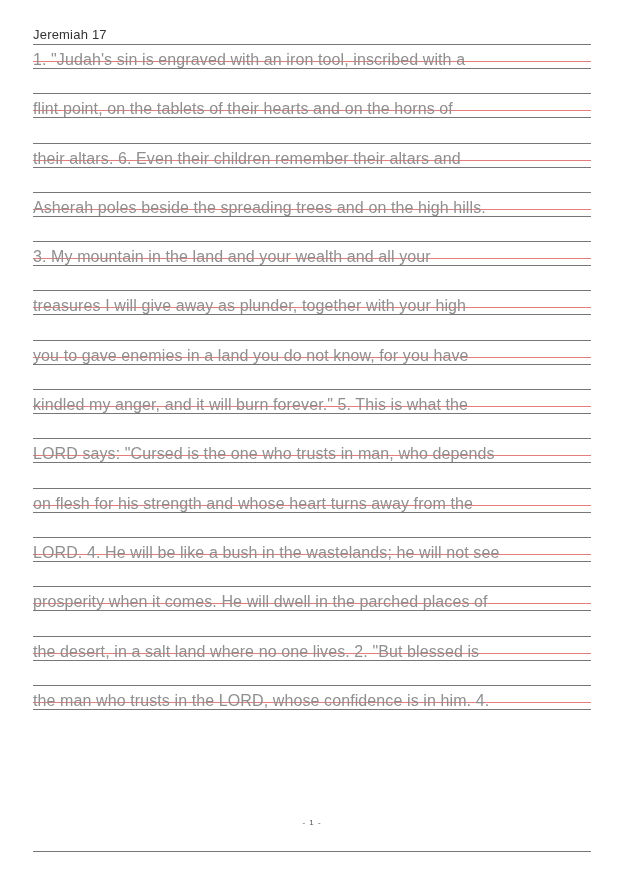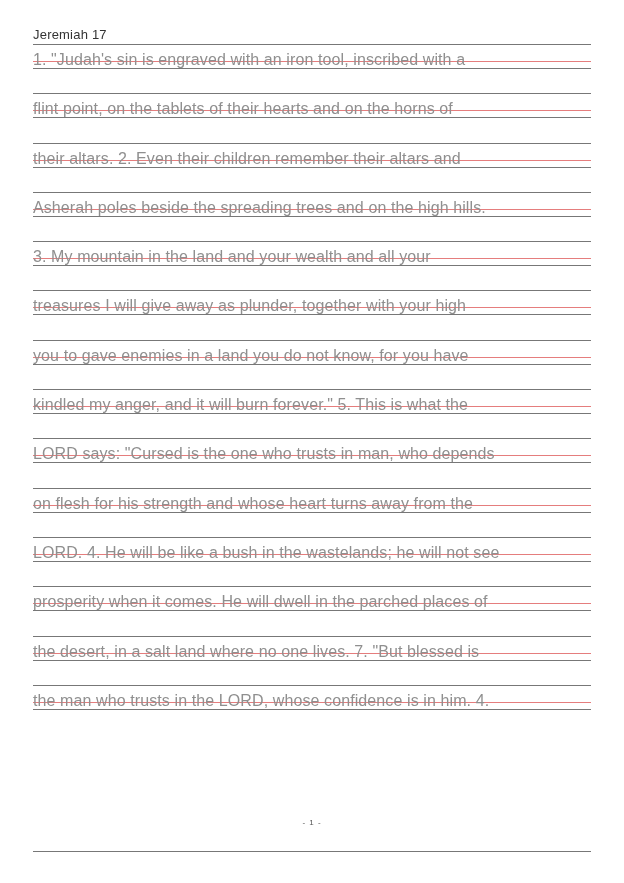--- a/index.html
+++ b/index.html
@@ -89,21 +89,21 @@
       <div class="line-row">
         <div class="guide top"></div>
         <div class="guide mid"></div>
         <div class="guide base"></div>
         <span class="trace-text">flint point, on the tablets of their hearts and on the horns of</span>
       </div>
       <div class="line-row">
         <div class="guide top"></div>
         <div class="guide mid"></div>
         <div class="guide base"></div>
-        <span class="trace-text">their altars. 2. Even their children remember their altars and</span>
+        <span class="trace-text">their altars. 6. Even their children remember their altars and</span>
       </div>
       <div class="line-row">
         <div class="guide top"></div>
         <div class="guide mid"></div>
         <div class="guide base"></div>
         <span class="trace-text">Asherah poles beside the spreading trees and on the high hills.</span>
       </div>
       <div class="line-row">
         <div class="guide top"></div>
         <div class="guide mid"></div>
@@ -149,21 +149,21 @@
       <div class="line-row">
         <div class="guide top"></div>
         <div class="guide mid"></div>
         <div class="guide base"></div>
         <span class="trace-text">prosperity when it comes. He will dwell in the parched places of</span>
       </div>
       <div class="line-row">
         <div class="guide top"></div>
         <div class="guide mid"></div>
         <div class="guide base"></div>
-        <span class="trace-text">the desert, in a salt land where no one lives. 7. "But blessed is</span>
+        <span class="trace-text">the desert, in a salt land where no one lives. 2. "But blessed is</span>
       </div>
       <div class="line-row">
         <div class="guide top"></div>
         <div class="guide mid"></div>
         <div class="guide base"></div>
         <span class="trace-text">the man who trusts in the LORD, whose confidence is in him. 4.</span>
       </div>
     </div>
 
   <div class="page-number">- 1 -</div>

